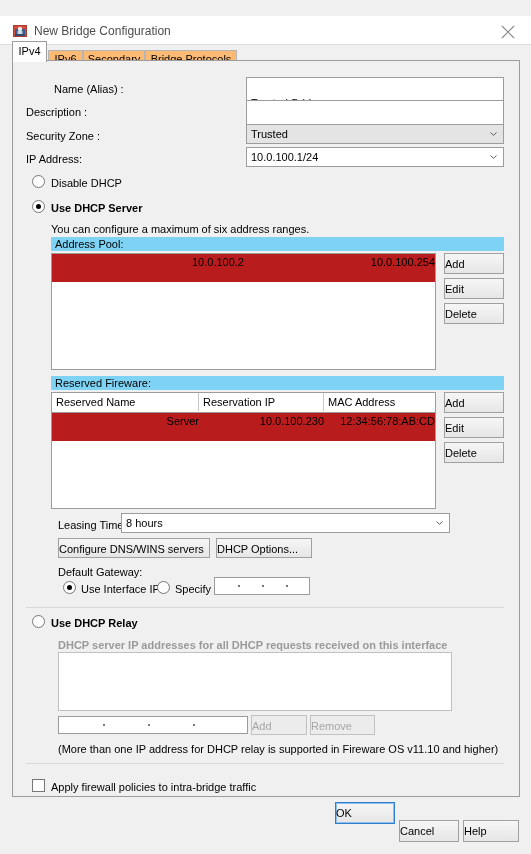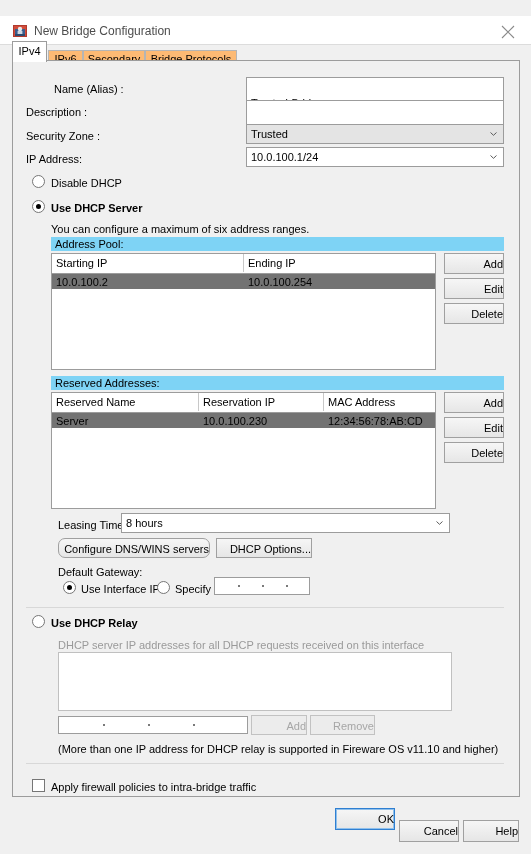--- a/index.html
+++ b/index.html
@@ -142,21 +142,21 @@
     width: 7px; height: 4px;
   }
 
   .btn {
     position: absolute;
     box-sizing: border-box;
     background: linear-gradient(#f6f6f6, #e6e6e6);
     border: 1px solid #a0a0a0;
     font-size: 11px;
     color: #000;
-    text-align: right;
+    text-align: left;
     line-height: 20px;
     cursor: default;
     white-space: nowrap;
     overflow: hidden;
   }
   .btn.disabled { color: #a6a6a6; border-color: #c2c2c2; background: #ececec; }
   .btn.default-focus {
     border: 1px solid #2f7fd1;
     box-shadow: 0 0 0 1px #8fc0ec inset;
   }
@@ -224,22 +224,23 @@
     line-height: 18px;
     color: #000;
     padding-left: 4px;
     border-right: 1px solid #c8c8c8;
     white-space: nowrap;
     overflow: hidden;
   }
   .th:last-child { border-right: none; }
   .trow {
     position: relative;
-    height: 15px;
-    background: #737373;
+    height: 28px;
+    background: #b91c1c;
+    text-align: right;
   }
   .td {
     position: absolute;
     top: 0;
     height: 16px;
     box-sizing: border-box;
     font-size: 11px;
     line-height: 16px;
     color: #000;
     padding-left: 4px;
@@ -350,35 +351,31 @@
     <span class="lbl" style="left:38px; top:115px;">Disable DHCP</span>
 
     <span class="radio checked" style="left:19px; top:139px;"></span>
     <span class="lbl" style="left:38px; top:140px; font-weight:bold;">Use DHCP Server</span>
 
     <span class="lbl" style="left:38px; top:161px;">You can configure a maximum of six address ranges.</span>
 
     <div class="sect-head" style="left:38px; top:176px; width:453px; height:14px;">Address Pool:</div>
 
     <div class="table" style="left:38px; top:192px; width:385px; height:117px;">
-      <div class="thead">
-        <div class="th" style="left:0; width:192px;">Starting IP</div>
-        <div class="th" style="left:192px; width:191px;">Ending IP</div>
-      </div>
       <div class="trow">
         <div class="td" style="left:0; width:192px;">10.0.100.2</div>
         <div class="td" style="left:192px; width:191px;">10.0.100.254</div>
       </div>
     </div>
 
     <div class="btn" style="left:431px; top:192px; width:60px; height:21px;">Add</div>
     <div class="btn" style="left:431px; top:217px; width:60px; height:21px;">Edit</div>
     <div class="btn" style="left:431px; top:242px; width:60px; height:21px;">Delete</div>
 
-    <div class="sect-head" style="left:38px; top:315px; width:453px; height:14px;">Reserved Addresses:</div>
+    <div class="sect-head" style="left:38px; top:315px; width:453px; height:14px;">Reserved Fireware:</div>
 
     <div class="table" style="left:38px; top:331px; width:385px; height:117px;">
       <div class="thead">
         <div class="th" style="left:147px; width:125px;">Reservation IP</div>
         <div class="th" style="left:0; width:147px;">Reserved Name</div>
         <div class="th" style="left:272px; width:111px;">MAC Address</div>
       </div>
       <div class="trow">
         <div class="td" style="left:0; width:147px;">Server</div>
         <div class="td" style="left:147px; width:125px;">10.0.100.230</div>
@@ -391,21 +388,21 @@
     <div class="btn" style="left:431px; top:381px; width:60px; height:21px;">Delete</div>
 
     <span class="lbl" style="left:45px; top:457px;">Leasing Time</span>
     <div class="combo" style="left:108px; top:452px; width:329px; height:20px;">
       <span>8 hours</span>
       <svg class="chev" viewBox="0 0 7 4">
         <path d="M0.5 0.5 L3.5 3.3 L6.5 0.5" stroke="#5a5a5a" stroke-width="1" fill="none"></path>
       </svg>
     </div>
 
-    <div class="btn" style="left:45px; top:477px; width:152px; height:20px;border-radius:7px;">Configure DNS/WINS servers</div>
+    <div class="btn" style="left:45px; top:477px; width:152px; height:20px;">Configure DNS/WINS servers</div>
     <div class="btn" style="left:203px; top:477px; width:96px; height:20px;">DHCP Options...</div>
 
     <span class="lbl" style="left:45px; top:504px;">Default Gateway:</span>
 
     <span class="radio checked" style="left:50px; top:520px;"></span>
     <span class="lbl" style="left:68px; top:521px;">Use Interface IP</span>
 
     <span class="radio" style="left:144px; top:520px;"></span>
     <span class="lbl" style="left:162px; top:521px;">Specify</span>
 
@@ -413,39 +410,39 @@
       <span class="dot" style="left:23px;"></span>
       <span class="dot" style="left:47px;"></span>
       <span class="dot" style="left:71px;"></span>
     </div>
 
     <div class="divider" style="left:13px; top:546px; width:478px;"></div>
 
     <span class="radio" style="left:19px; top:554px;"></span>
     <span class="lbl" style="left:38px; top:555px; font-weight:bold;">Use DHCP Relay</span>
 
-    <span class="lbl dim" style="left:45px; top:577px;">DHCP server IP addresses for all DHCP requests received on this interface</span>
+    <span class="lbl dim" style="left:45px; top:577px;font-weight:bold;">DHCP server IP addresses for all DHCP requests received on this interface</span>
 
     <div class="listbox" style="left:45px; top:591px; width:394px; height:59px;"></div>
 
     <div class="ipbox" style="left:45px; top:655px; width:190px; height:18px;">
       <span class="dot" style="left:44px;"></span>
       <span class="dot" style="left:89px;"></span>
       <span class="dot" style="left:134px;"></span>
     </div>
     <div class="btn disabled" style="left:238px; top:654px; width:56px; height:20px;">Add</div>
     <div class="btn disabled" style="left:297px; top:654px; width:65px; height:20px;">Remove</div>
 
     <span class="lbl" style="left:45px; top:681px;">(More than one IP address for DHCP relay is supported in Fireware OS v11.10 and higher)</span>
 
     <div class="divider" style="left:13px; top:702px; width:478px;"></div>
 
     <span class="checkbox" style="left:19px; top:718px;"></span>
     <span class="lbl" style="left:38px; top:719px;">Apply firewall policies to intra-bridge traffic</span>
   </div>
 
   <div class="footer">
-    <div class="btn default-focus" style="left:335px; top:11px; width:60px; height:22px; line-height:20px;">OK</div>
+    <div class="btn default-focus" style="left:335px; top:5px; width:60px; height:22px; line-height:20px;">OK</div>
     <div class="btn" style="left:399px; top:23px; width:60px; height:22px; line-height:20px;">Cancel</div>
     <div class="btn" style="left:463px; top:23px; width:56px; height:22px; line-height:20px;">Help</div>
   </div>
 
 </div>
 
 </body></html>

